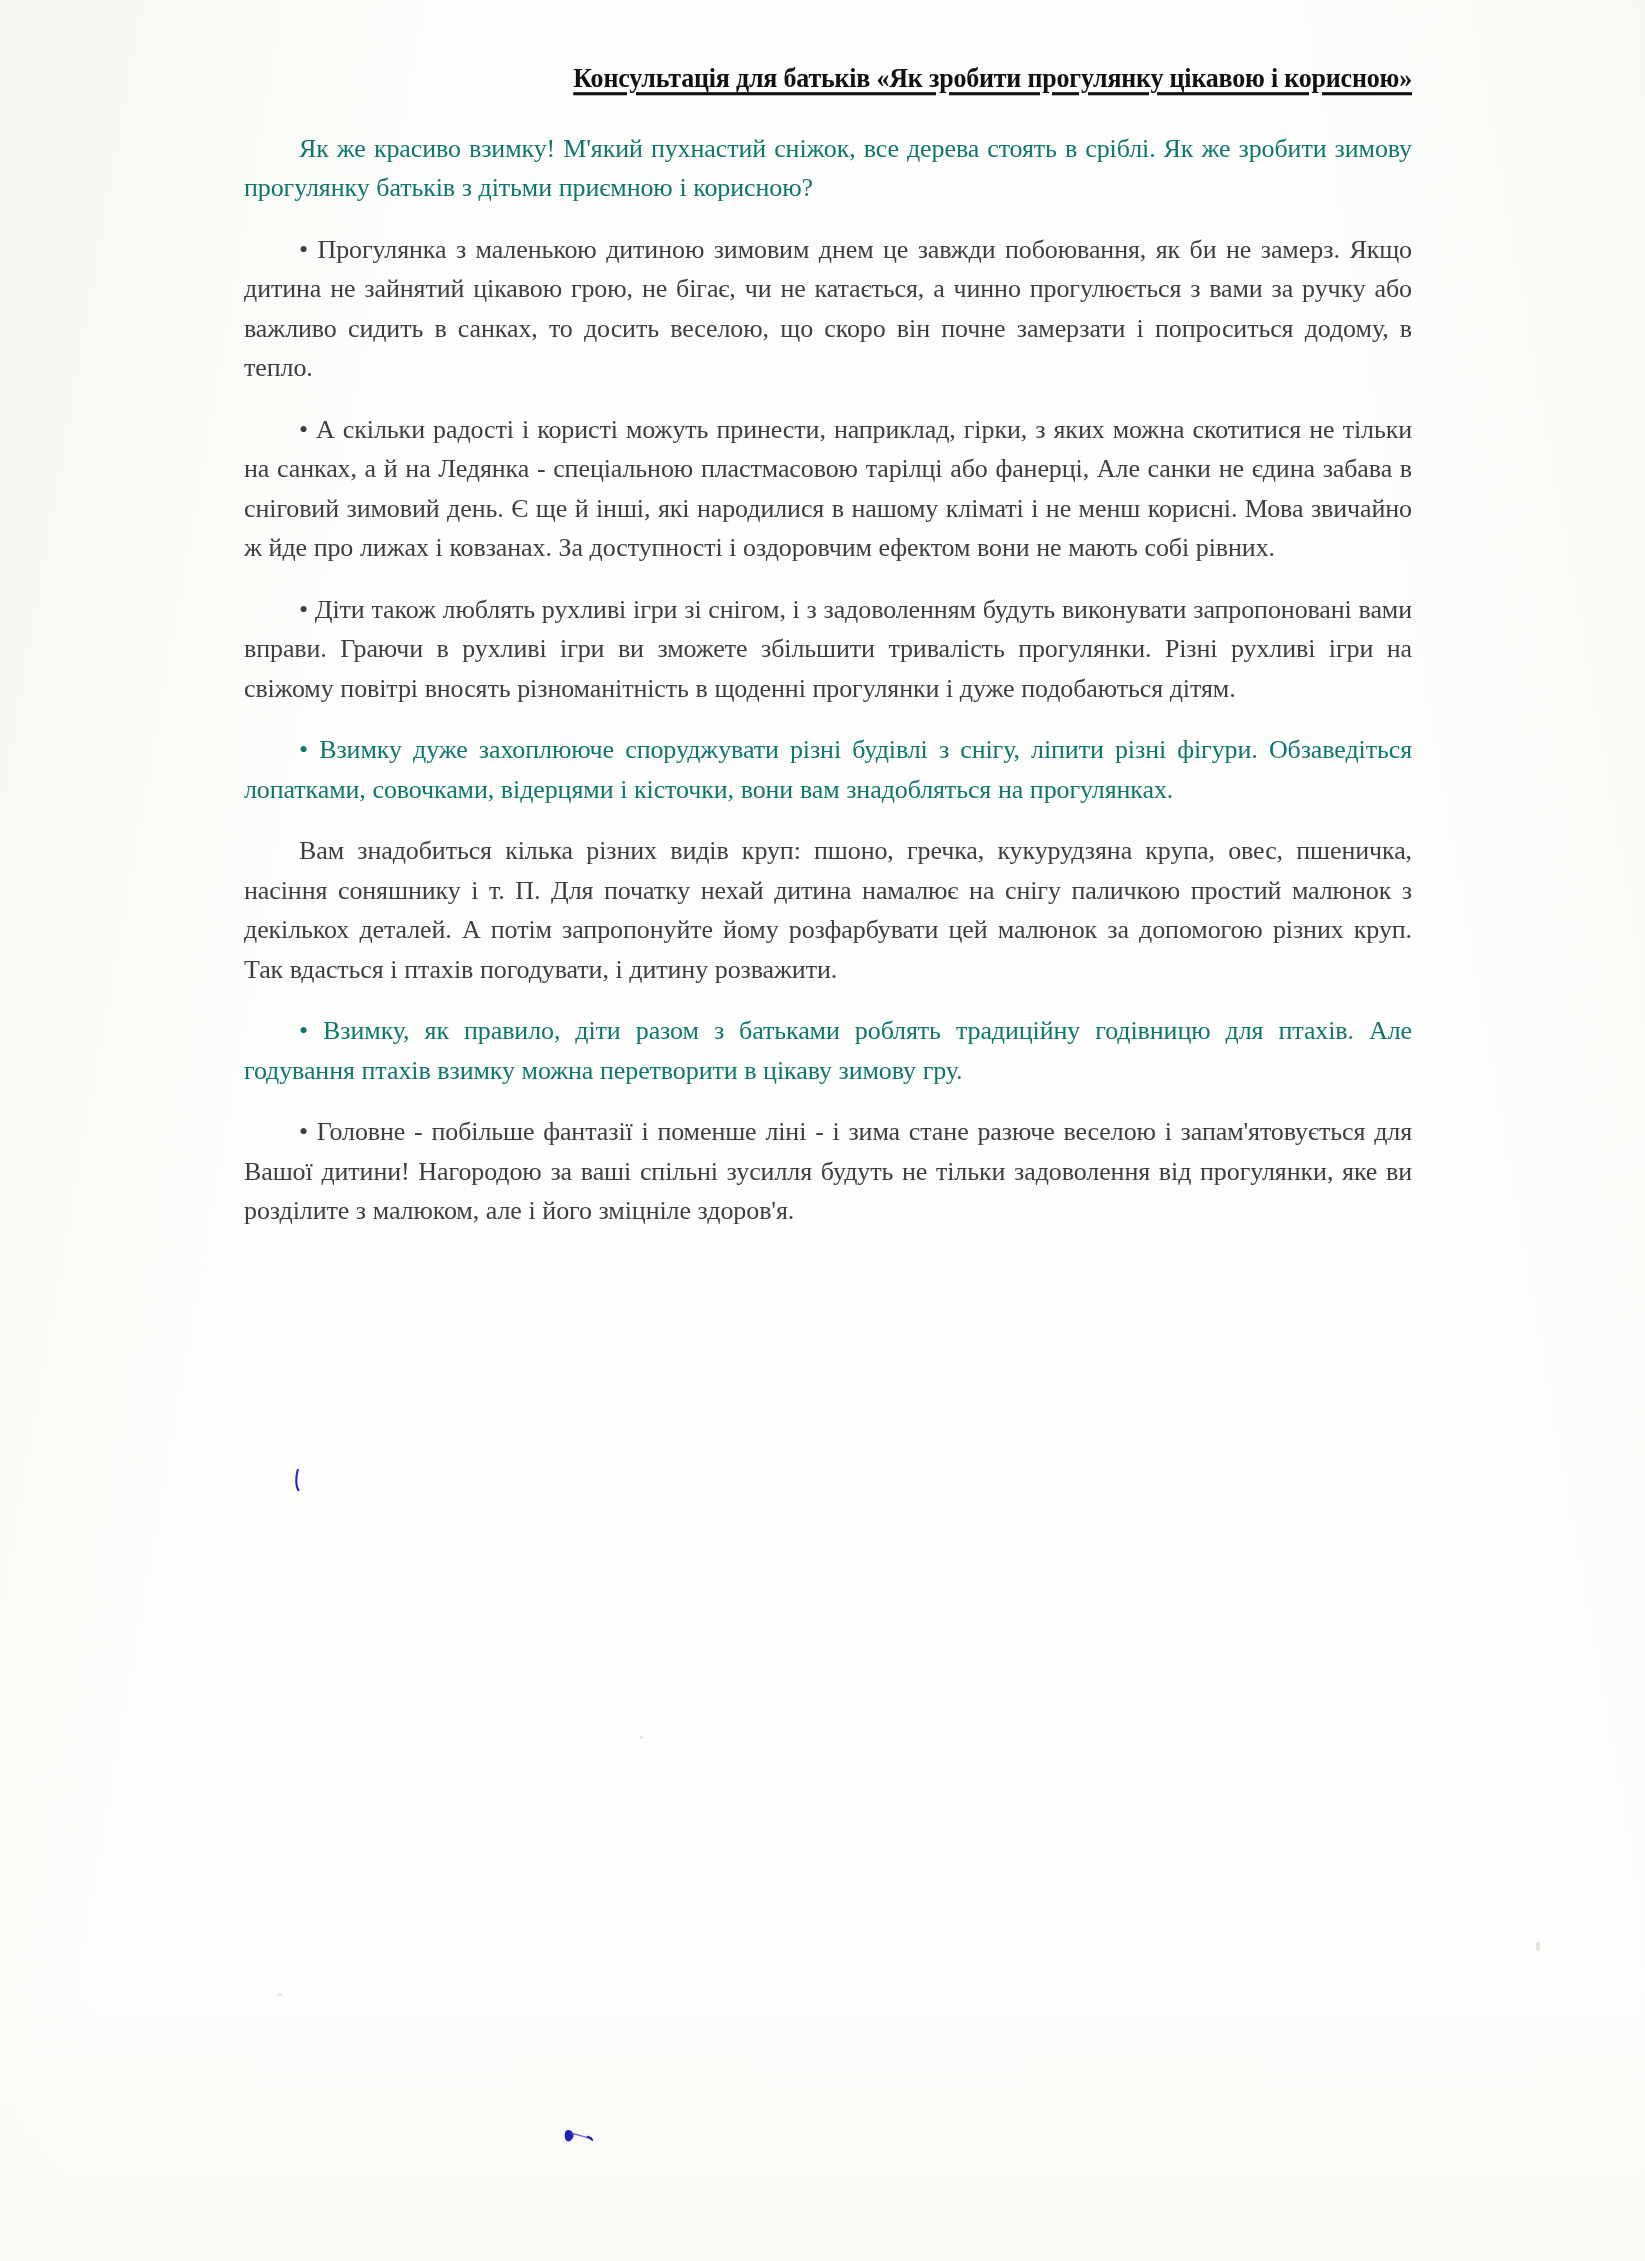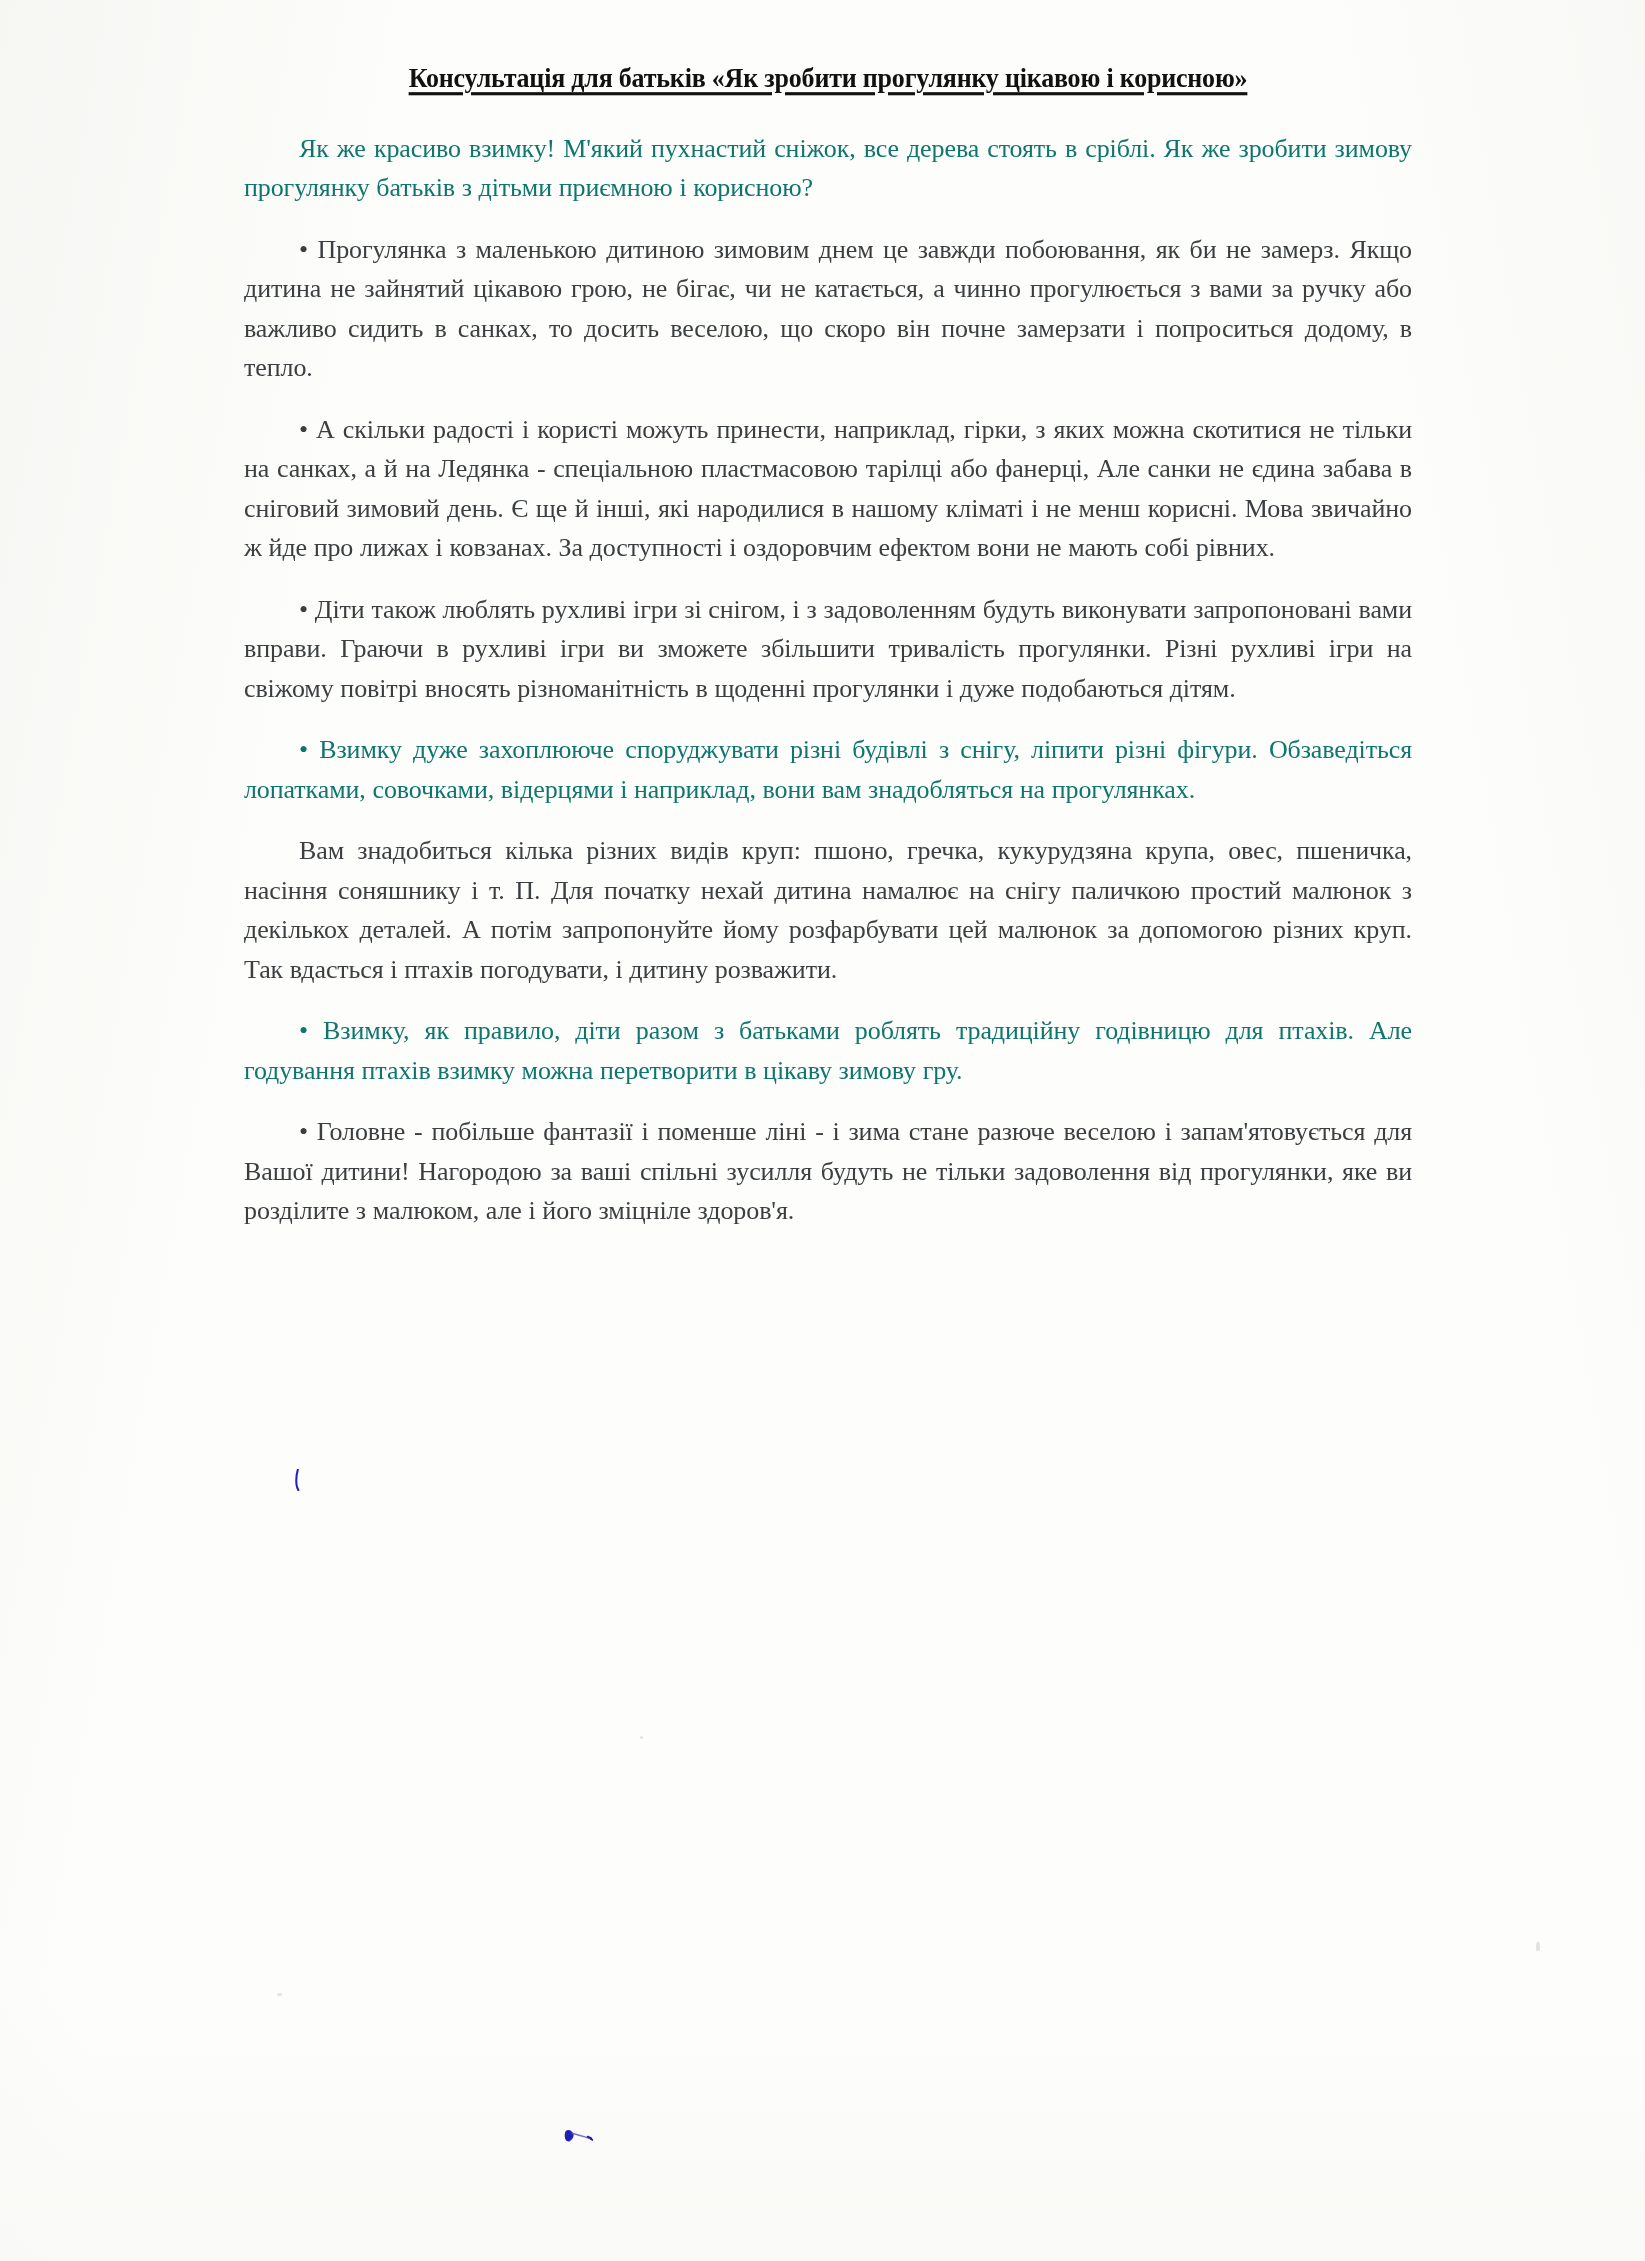--- a/index.html
+++ b/index.html
@@ -32,21 +32,21 @@
   .content {
     position: absolute;
     left: 244px;
     top: 62px;
     width: 1168px;
   }
   .doc-title {
     font-size: 26px;
     font-weight: bold;
     line-height: 1.25;
-    text-align: center;
+    text-align: right;
     text-decoration: underline;
     text-underline-offset: 4.5px;
     text-decoration-thickness: 2.6px;
     letter-spacing: -0.2px;
     color: #111111;
     margin: 0 0 34px 0;
     transform: scaleY(1.04);
     transform-origin: left top;
   }
   .para {
@@ -102,21 +102,21 @@
     <h1 class="doc-title">Консультація для батьків «Як зробити прогулянку цікавою і корисною»</h1>
 
     <p class="para ink-dark">Як же красиво взимку! М'який пухнастий сніжок, все дерева стоять в сріблі. Як же зробити зимову прогулянку батьків з дітьми приємною і корисною?</p>
 
     <p class="para ink-mid">• Прогулянка з маленькою дитиною зимовим днем це завжди побоювання, як би не замерз. Якщо дитина не зайнятий цікавою грою, не бігає, чи не катається, а чинно прогулюється з вами за ручку або важливо сидить в санках, то досить веселою, що скоро він почне замерзати і попроситься додому, в тепло.</p>
 
     <p class="para ink-mid">• А скільки радості і користі можуть принести, наприклад, гірки, з яких можна скотитися не тільки на санках, а й на Ледянка - спеціальною пластмасовою тарілці або фанерці, Але санки не єдина забава в сніговий зимовий день. Є ще й інші, які народилися в нашому кліматі і не менш корисні. Мова звичайно ж йде про лижах і ковзанах. За доступності і оздоровчим ефектом вони не мають собі рівних.</p>
 
     <p class="para ink-mid">• Діти також люблять рухливі ігри зі снігом, і з задоволенням будуть виконувати запропоновані вами вправи. Граючи в рухливі ігри ви зможете збільшити тривалість прогулянки. Різні рухливі ігри на свіжому повітрі вносять різноманітність в щоденні прогулянки і дуже подобаються дітям.</p>
 
-    <p class="para ink-dark">• Взимку дуже захоплююче споруджувати різні будівлі з снігу, ліпити різні фігури. Обзаведіться лопатками, совочками, відерцями і наприклад, вони вам знадобляться на прогулянках.</p>
+    <p class="para ink-dark">• Взимку дуже захоплююче споруджувати різні будівлі з снігу, ліпити різні фігури. Обзаведіться лопатками, совочками, відерцями і кісточки, вони вам знадобляться на прогулянках.</p>
 
     <p class="para ink-mid">Вам знадобиться кілька різних видів круп: пшоно, гречка, кукурудзяна крупа, овес, пшеничка, насіння соняшнику і т. П. Для початку нехай дитина намалює на снігу паличкою простий малюнок з декількох деталей. А потім запропонуйте йому розфарбувати цей малюнок за допомогою різних круп. Так вдасться і птахів погодувати, і дитину розважити.</p>
 
     <p class="para ink-dark">• Взимку, як правило, діти разом з батьками роблять традиційну годівницю для птахів. Але годування птахів взимку можна перетворити в цікаву зимову гру.</p>
 
     <p class="para ink-mid">• Головне - побільше фантазії і поменше ліні - і зима стане разюче веселою і запам'ятовується для Вашої дитини! Нагородою за ваші спільні зусилля будуть не тільки задоволення від прогулянки, яке ви розділите з малюком, але і його зміцніле здоров'я.</p>
 
   </div>
 
   <svg class="pen-tick" viewBox="0 0 18 34">

